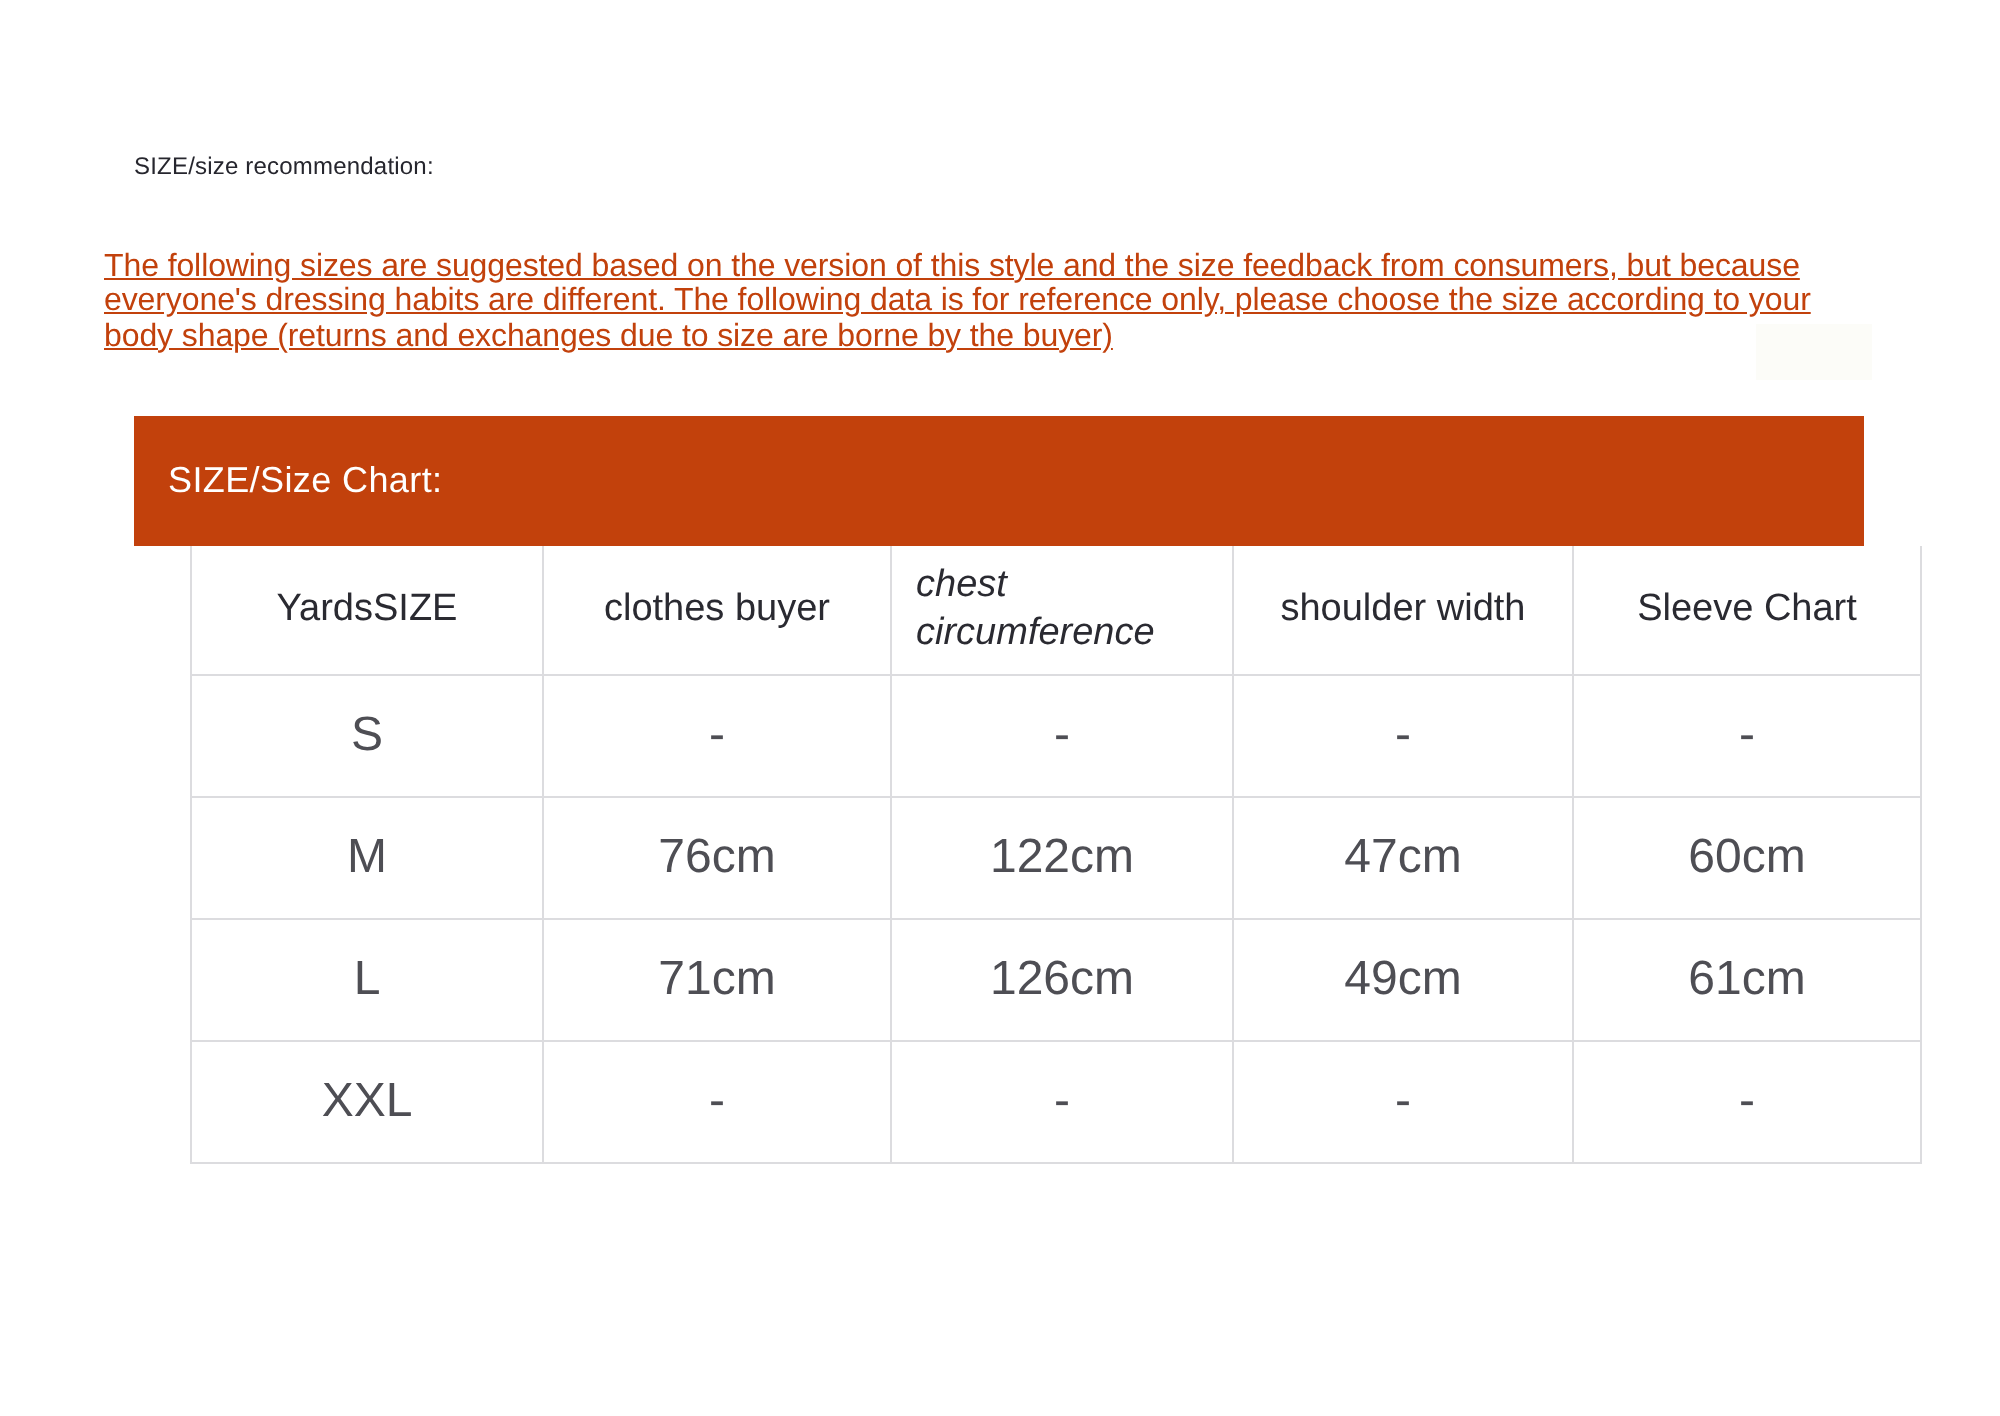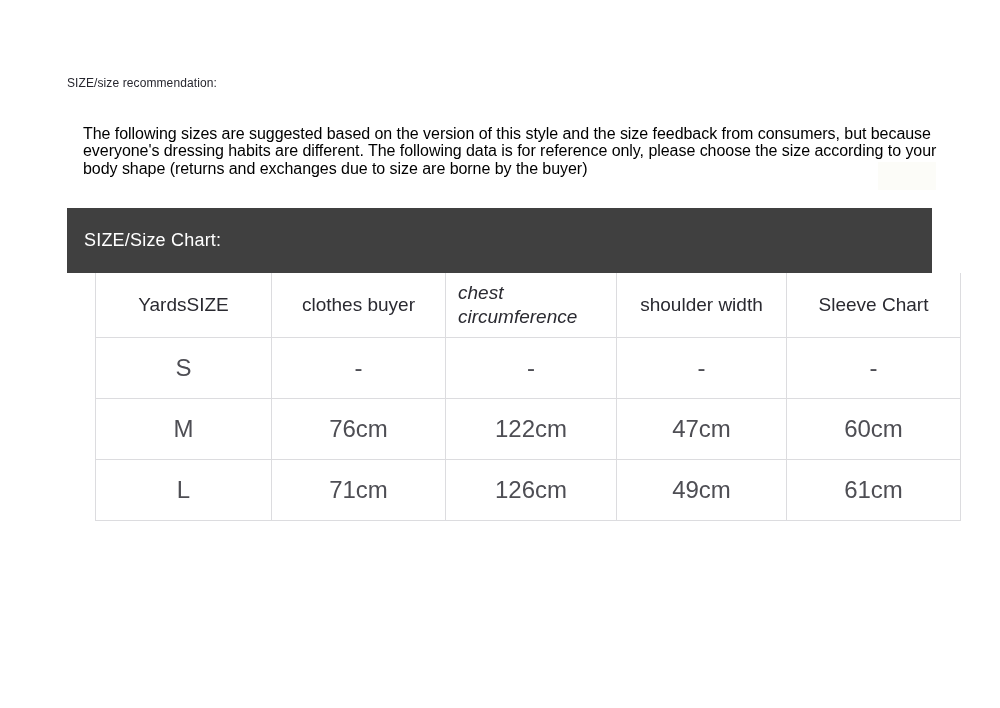--- a/index.html
+++ b/index.html
@@ -12,38 +12,39 @@
   }
   .rec-heading {
     position: absolute;
     left: 67px; top: 76px;
     font-size: 12px;
     color: #26262e;
     letter-spacing: 0.1px;
   }
   .rec-body {
     position: absolute;
-    left: 83px; top: 125px;
+    left: 52px; top: 125px;
     width: 878px;
     font-size: 16px;
     line-height: 17.4px;
-    color: #000000;
+    color: #c2410c;
     letter-spacing: -0.05px;
+    text-decoration: underline;
   }
   .artifact {
     position: absolute;
     left: 878px; top: 162px;
     width: 58px; height: 28px;
     background: #fcfcf8;
   }
   .chart-title-bar {
     position: absolute;
     left: 67px; top: 208px;
     width: 865px; height: 65px;
-    background: #404040;
+    background: #c2410c;
     display: flex;
     align-items: center;
     padding-left: 17px;
   }
   .chart-title-bar .bar-title {
     color: #ffffff;
     font-size: 18px;
     letter-spacing: 0.2px;
   }
   table.size-table {
@@ -129,14 +130,21 @@
       <td>47cm</td>
       <td>60cm</td>
     </tr>
     <tr>
       <td>L</td>
       <td>71cm</td>
       <td>126cm</td>
       <td>49cm</td>
       <td>61cm</td>
     </tr>
+    <tr>
+      <td>XXL</td>
+      <td>-</td>
+      <td>-</td>
+      <td>-</td>
+      <td>-</td>
+    </tr>
   </tbody>
 </table>
 
 </body></html>

